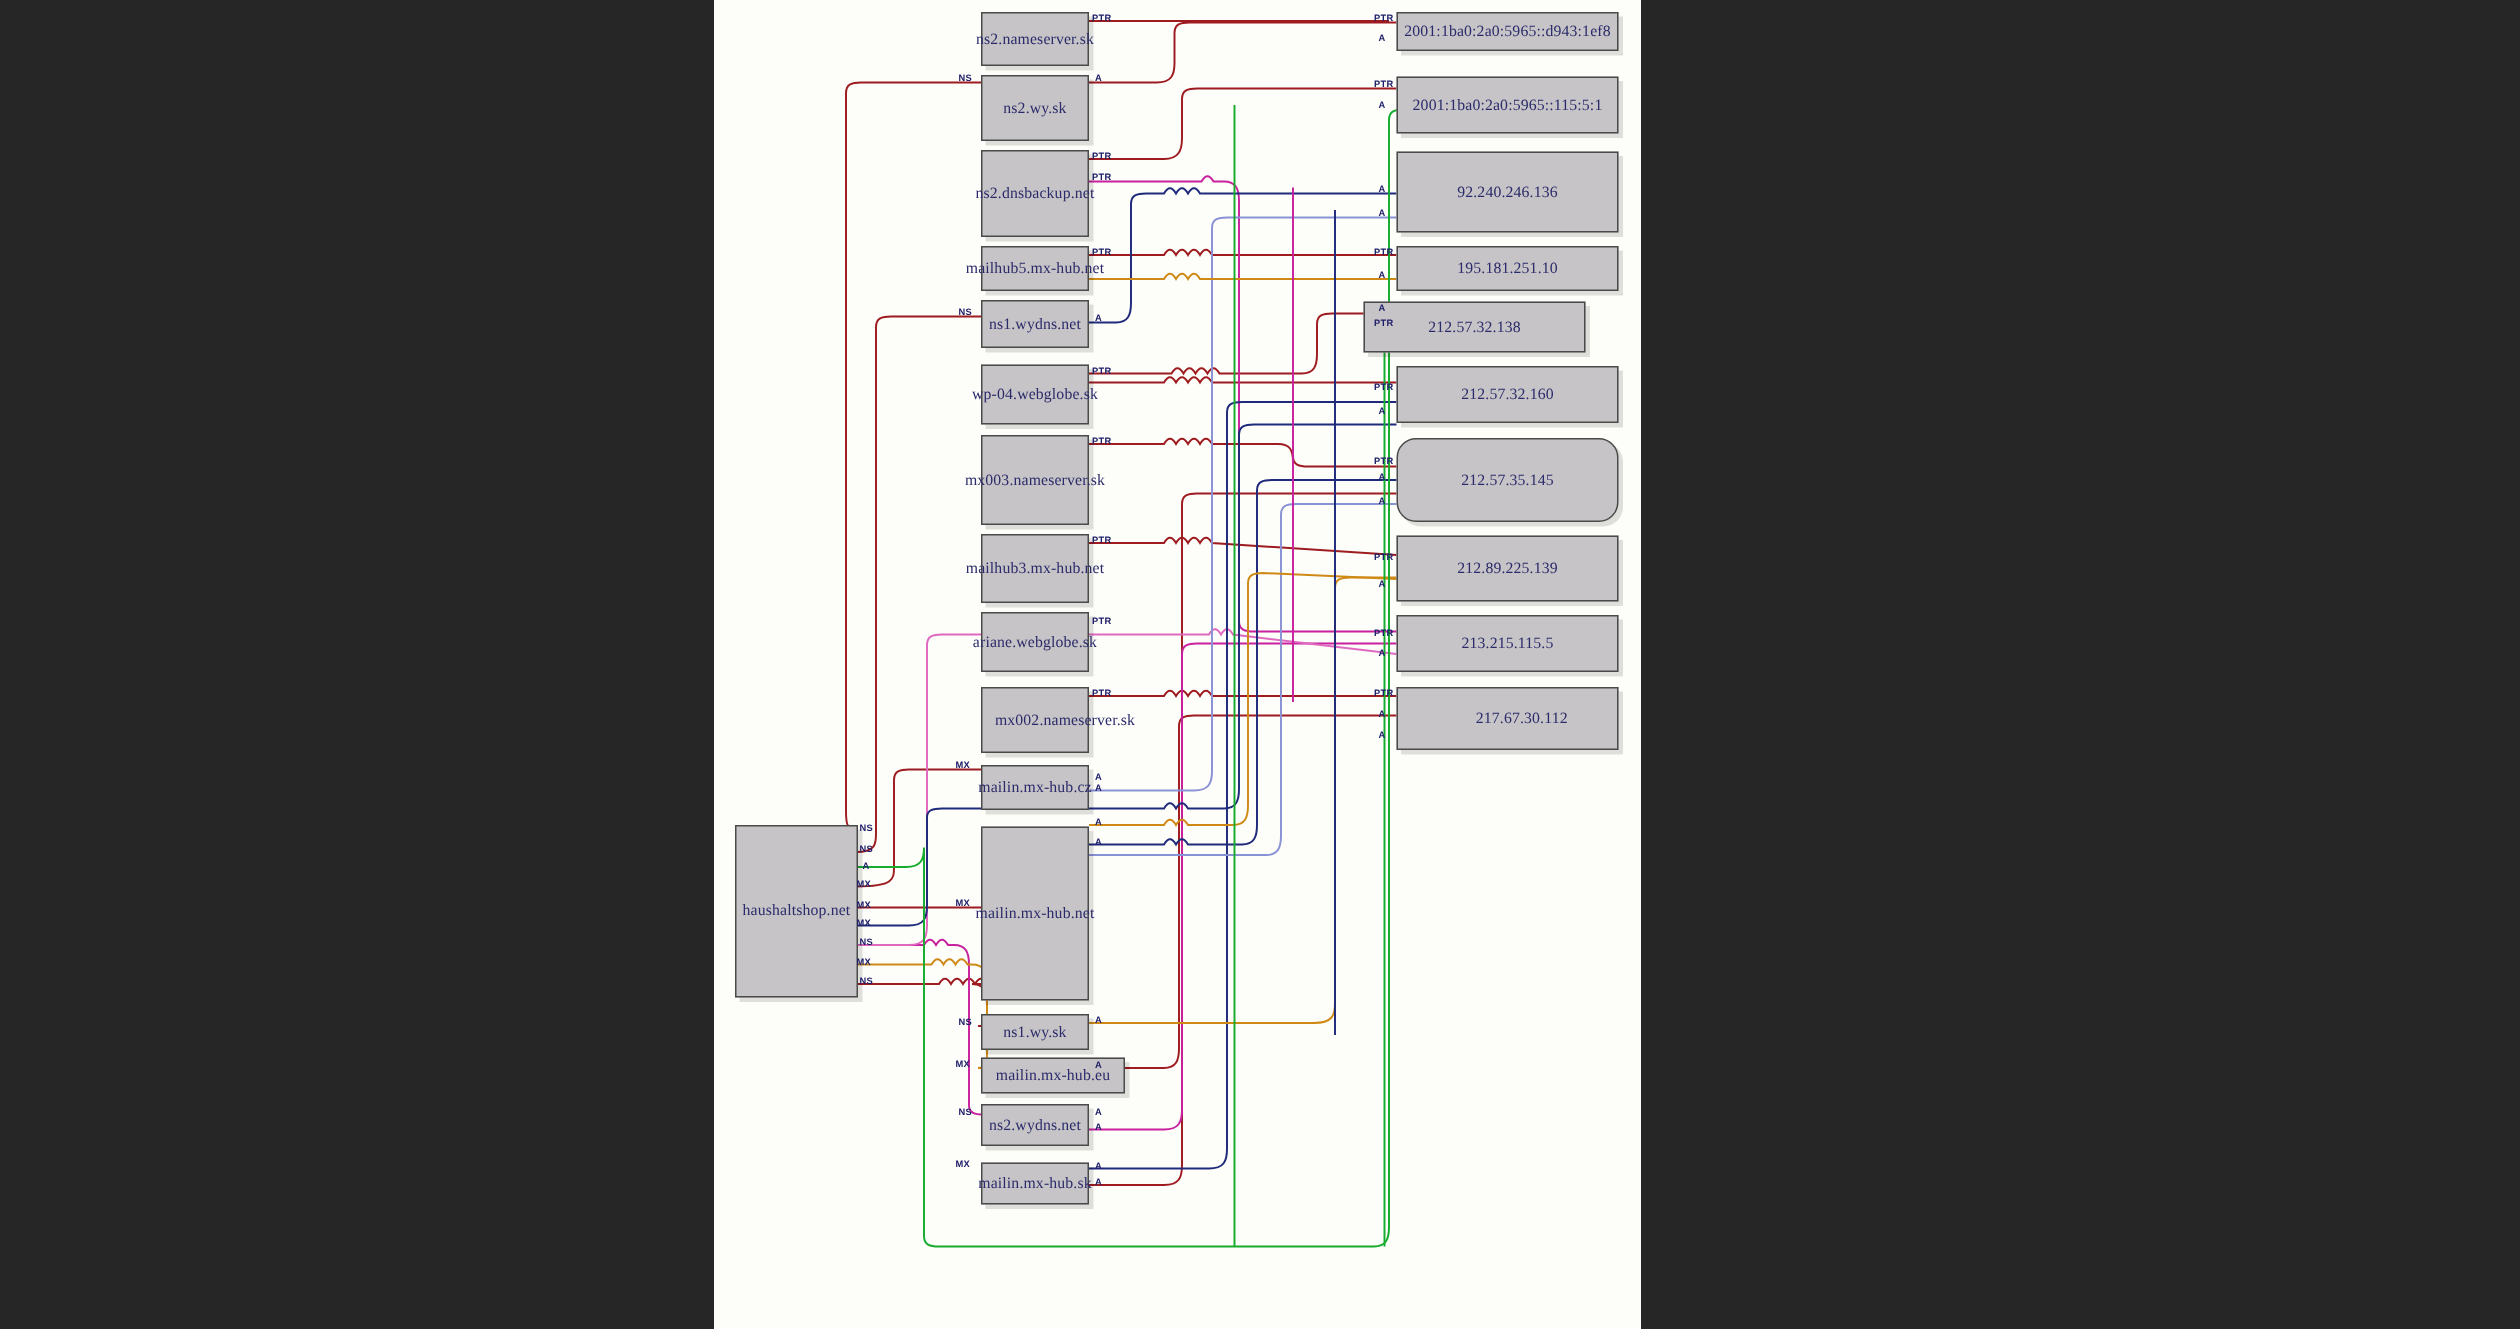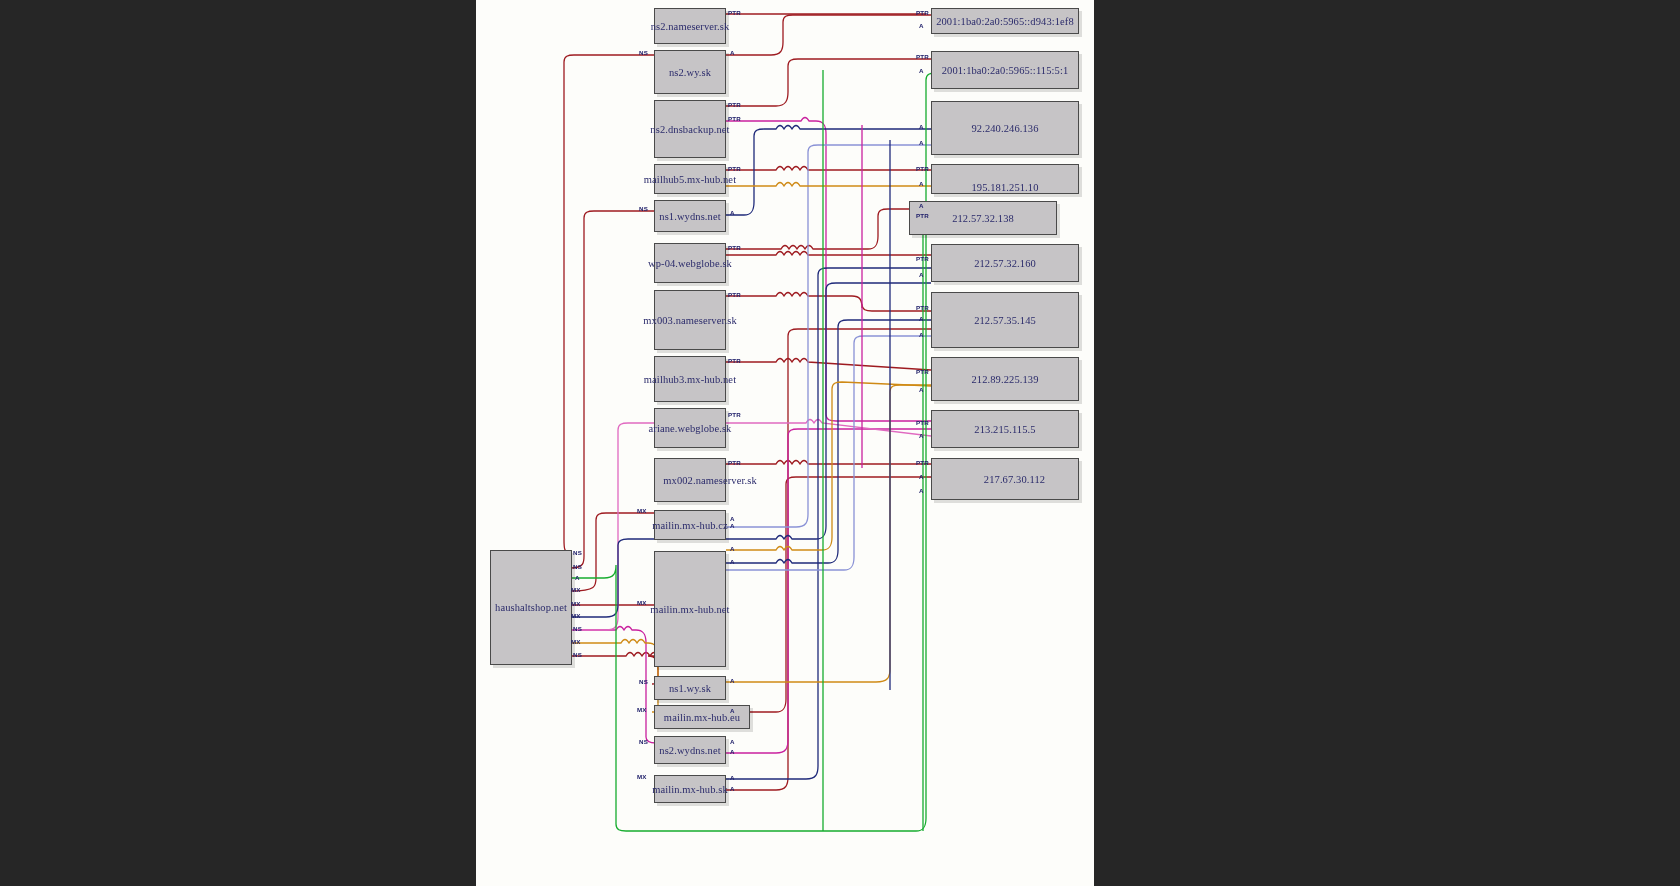--- a/index.html
+++ b/index.html
@@ -219,30 +219,30 @@
 
     <div class="node addr" style="left:455px;top:8px;width:148px;height:26px;">
       <span class="node-label">2001:1ba0:2a0:5965::d943:1ef8</span>
       </div>
     <div class="node addr" style="left:455px;top:51px;width:148px;height:38px;">
       <span class="node-label">2001:1ba0:2a0:5965::115:5:1</span>
       </div>
     <div class="node addr" style="left:455px;top:101px;width:148px;height:54px;">
       <span class="node-label">92.240.246.136</span>
       </div>
-    <div class="node addr" style="left:455px;top:164px;width:148px;height:30px;align-items:flex-end;">
+    <div class="node addr" style="left:455px;top:164px;width:148px;height:30px;">
       <span class="node-label">195.181.251.10</span>
       </div>
     <div class="node addr" style="left:433px;top:201px;width:148px;height:34px;">
       <span class="node-label">212.57.32.138</span>
       </div>
     <div class="node addr" style="left:455px;top:244px;width:148px;height:38px;">
       <span class="node-label">212.57.32.160</span>
       </div>
-    <div class="node addr" style="left:455px;top:292px;width:148px;height:56px;">
+    <div class="node addr" style="left:455px;top:292px;width:148px;height:56px;border-radius:13px;">
       <span class="node-label">212.57.35.145</span>
       </div>
     <div class="node addr" style="left:455px;top:357px;width:148px;height:44px;">
       <span class="node-label">212.89.225.139</span>
       </div>
     <div class="node addr" style="left:455px;top:410px;width:148px;height:38px;">
       <span class="node-label">213.215.115.5</span>
       </div>
     <div class="node addr" style="left:455px;top:458px;width:148px;height:42px;padding-left:19px;">
       <span class="node-label">217.67.30.112</span>

